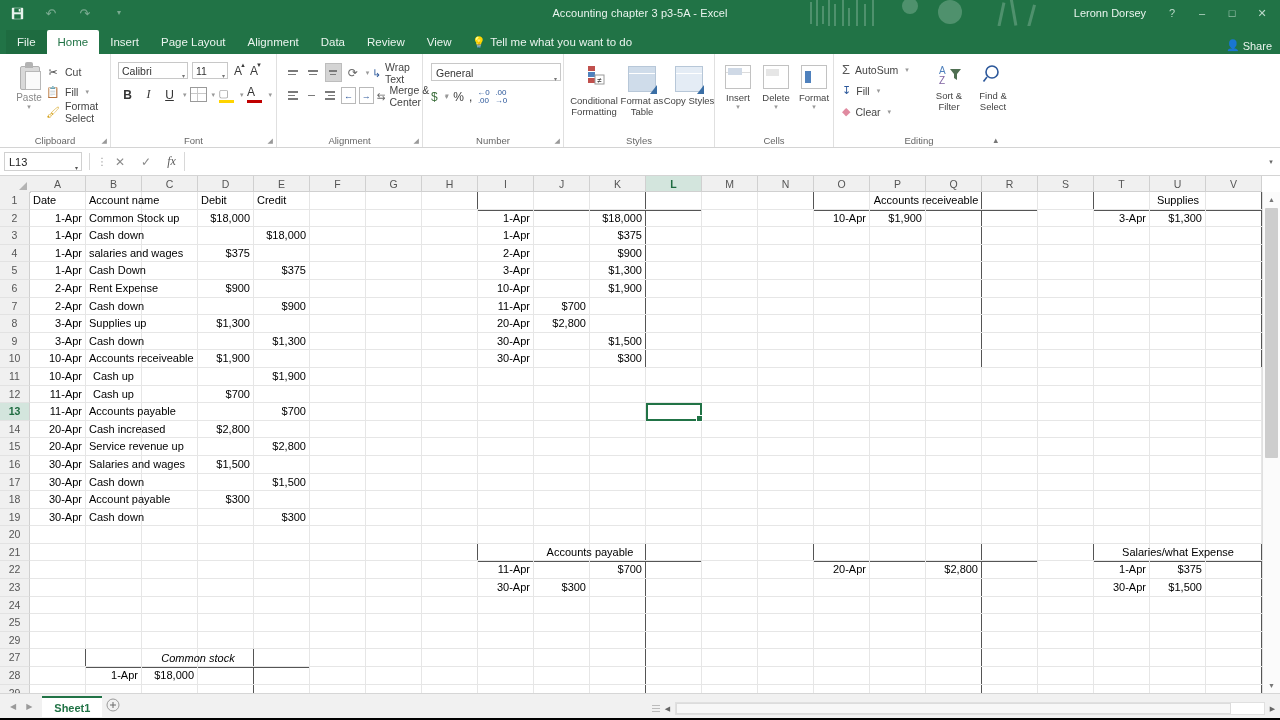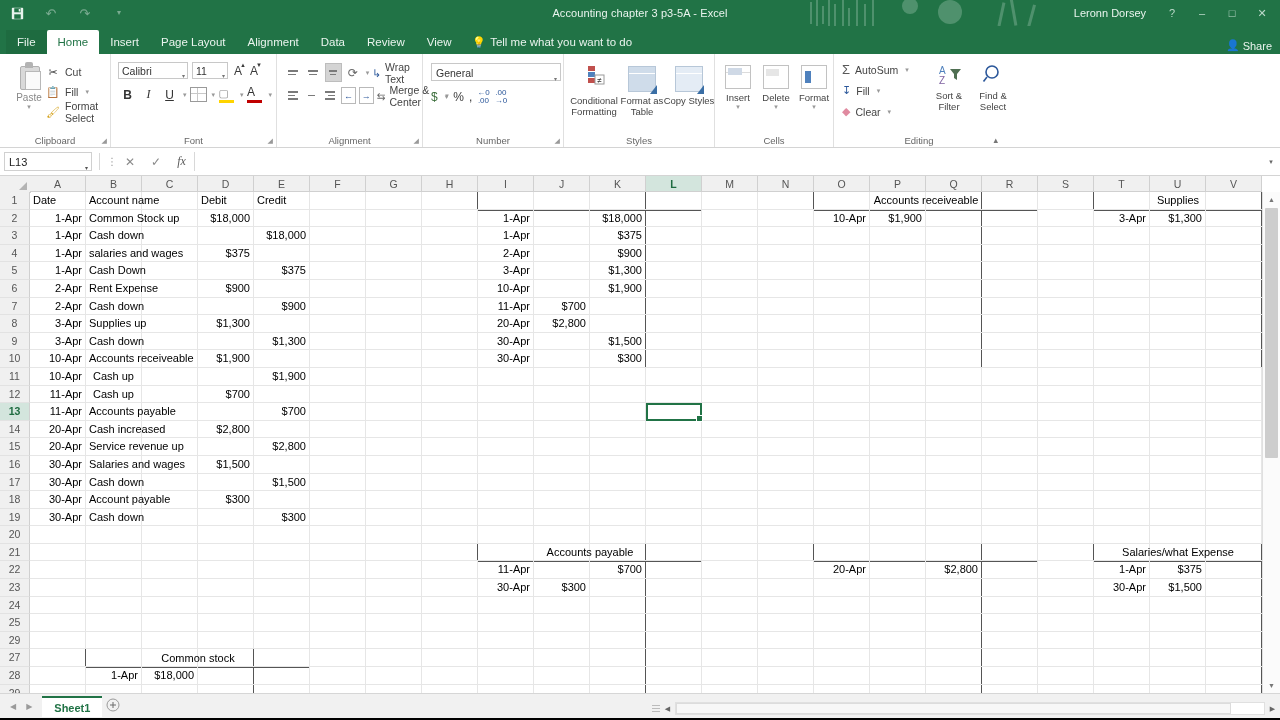--- a/index.html
+++ b/index.html
@@ -120,21 +120,21 @@
 
   .g-edit{width:170px;border-right:none;}
   .edrow{position:absolute;left:8px;display:flex;align-items:center;gap:5px;font-size:10.5px;color:#444;height:19px;}
   .sfitem{position:absolute;top:6px;text-align:center;width:46px;}
   .sfitem .sfi{height:30px;display:flex;align-items:center;justify-content:center;}
   .sfitem .sfl{font-size:9.5px;color:#444;line-height:11px;}
   .collapse{position:absolute;right:6px;bottom:2px;font-size:9px;color:#777;}
 
   
   .fbar{height:27px;background:#fff;display:flex;align-items:center;border-bottom:1px solid #d4d4d4;}
-  .namebox{width:88px;height:19px;margin-left:4px;border:1px solid #d0d0d0;background:#fff;
+  .namebox{width:78px;height:19px;margin-left:4px;border:1px solid #d0d0d0;background:#fff;
     font-size:11px;color:#222;line-height:19px;padding-left:4px;position:relative;box-sizing:border-box;}
   .namebox .dd{position:absolute;right:3px;top:6px;font-size:6px;color:#555;}
   .fbsep{width:1px;height:17px;background:#d8d8d8;margin:0 7px;}
   .fbicons{display:flex;align-items:center;gap:16px;padding:0 8px;color:#8a8a8a;font-size:12px;}
   .fbicons .fx{font-style:italic;font-family:"Liberation Serif",serif;color:#5a5a5a;}
   .fbinput{flex:1;height:19px;border-left:1px solid #d8d8d8;font-size:11px;color:#222;line-height:19px;padding-left:6px;}
   .fbcaret{width:18px;text-align:center;font-size:7px;color:#666;}
 
   
   .gridwrap{position:relative;height:517px;overflow:hidden;background:#fff;}
@@ -1257,21 +1257,21 @@
           <div class="cell" style="width: 56px; min-width: 56px;"></div>
           <div class="cell" style="width: 56px; min-width: 56px;"></div>
           <div class="cell" style="width: 56px; min-width: 56px;"></div>
           <div class="cell" style="width: 56px; min-width: 56px;"></div>
           <div class="cell rightline" style="width: 56px; min-width: 56px;"></div>
         </div>
         <div style="position: absolute; left: 784px; top: 0px; width: 224px; height: 17.6px; line-height: 17.6px; text-align: center; font-size: 11px; color: rgb(0, 0, 0); pointer-events: none; z-index: 4;">Accounts receiveable</div>
         <div style="position: absolute; left: 1064px; top: 0px; width: 168px; height: 17.6px; line-height: 17.6px; text-align: center; font-size: 11px; color: rgb(0, 0, 0); pointer-events: none; z-index: 4;">Supplies</div>
         <div style="position: absolute; left: 448px; top: 352px; width: 224px; height: 17.6px; line-height: 17.6px; text-align: center; font-size: 11px; color: rgb(0, 0, 0); pointer-events: none; z-index: 4;">Accounts payable</div>
         <div style="position: absolute; left: 1064px; top: 352px; width: 168px; height: 17.6px; line-height: 17.6px; text-align: center; font-size: 11px; color: rgb(0, 0, 0); pointer-events: none; z-index: 4;">Salaries/what Expense</div>
-        <div style="position: absolute; left: 56px; top: 457.6px; width: 224px; height: 17.6px; line-height: 17.6px; text-align: center; font-size: 11px; color: rgb(0, 0, 0); pointer-events: none; z-index: 4;">Common stock</div>
+        <div style="position: absolute; left: 56px; top: 457.6px; width: 224px; height: 17.6px; line-height: 17.6px; text-align: center; font-size: 11px; color: rgb(0, 0, 0); pointer-events: none; z-index: 4; font-style: italic;">Common stock</div>
         <div class="selbox" style="left: 616px; top: 211.2px; width: 56px; height: 17.6px;"></div>
       </div>
     <div class="vsb">
       <div class="up">▲</div>
       <div class="thumb"></div>
       <div class="dn" style="position:absolute;bottom:0;left:0;right:0;">▼</div>
     </div>
   </div>
 
   <div class="status">

